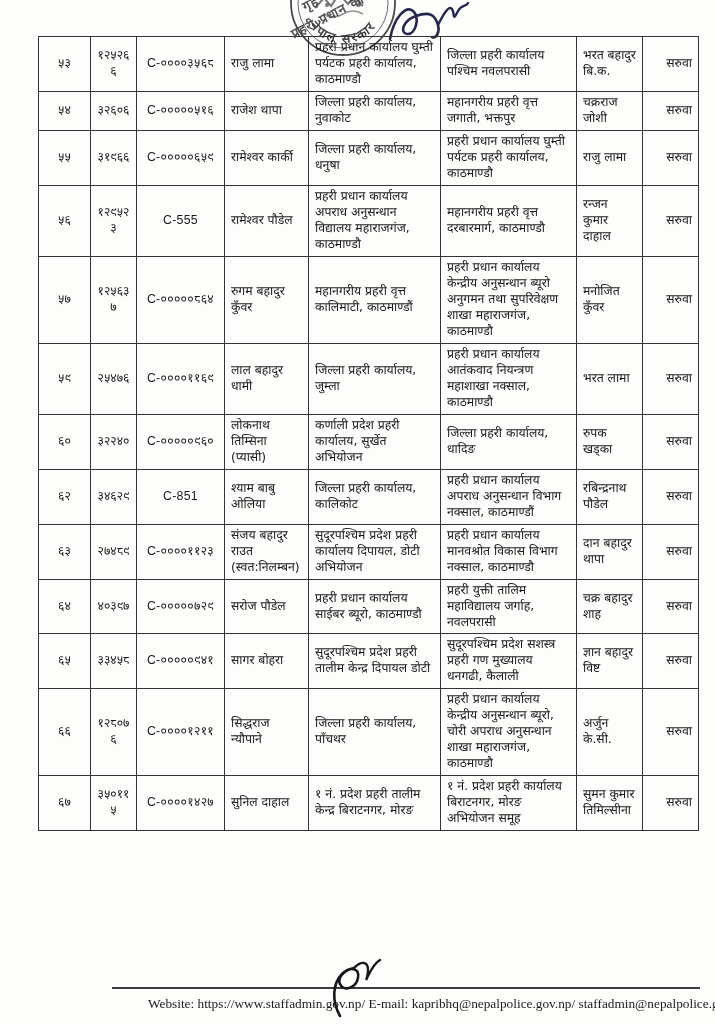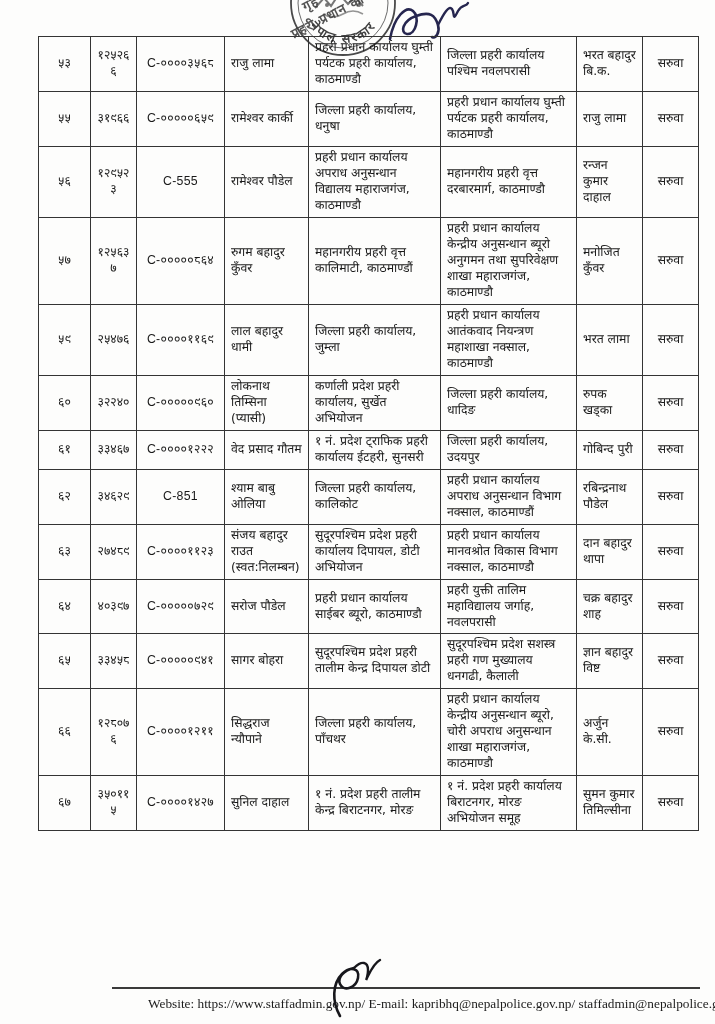--- a/index.html
+++ b/index.html
@@ -22,21 +22,21 @@
     font-size:12.3px;line-height:1.3;
     vertical-align:middle;
     word-wrap:break-word;
   }
   td.c-sn,td.c-num{text-align:center;font-size:11.3px;padding:3px 2px;}
   td.c-code{
     text-align:center;font-size:11.8px;
     font-family:Liberation Sans, sans-serif;
     letter-spacing:.3px;padding:3px 3px;
   }
-  td.c-remark{text-align:center;}
+  td.c-remark{text-align:right;}
 
   
   .seal{position:absolute;left:289px;top:0;width:108px;height:62px;overflow:visible;}
   .stamp{
     position:absolute;left:244px;top:28px;width:190px;
     transform:rotate(-27deg);transform-origin:left top;
     color:#3c3c3c;font-size:13px;font-weight:bold;line-height:1.45;
     text-align:center;opacity:.88;letter-spacing:1px;
     pointer-events:none;
   }
@@ -100,20 +100,30 @@
           <td class="c-sn">५३</td>
           <td class="c-num">१२५२६६</td>
           <td class="c-code">C-००००३५६८</td>
           <td class="c-name">राजु लामा</td>
           <td class="c-from">प्रहरी प्रधान कार्यालय घुम्ती पर्यटक प्रहरी कार्यालय, काठमाण्डौ</td>
           <td class="c-to">जिल्ला प्रहरी कार्यालय पश्चिम नवलपरासी</td>
           <td class="c-rec">भरत बहादुर बि.क.</td>
           <td class="c-remark">सरुवा</td>
         </tr>
         <tr>
+          <td class="c-sn">५४</td>
+          <td class="c-num">३२६०६</td>
+          <td class="c-code">C-०००००५१६</td>
+          <td class="c-name">राजेश थापा</td>
+          <td class="c-from">जिल्ला प्रहरी कार्यालय, नुवाकोट</td>
+          <td class="c-to">महानगरीय प्रहरी वृत्त जगाती, भक्तपुर</td>
+          <td class="c-rec">चक्रराज जोशी</td>
+          <td class="c-remark">सरुवा</td>
+        </tr>
+        <tr>
           <td class="c-sn">५५</td>
           <td class="c-num">३१९६६</td>
           <td class="c-code">C-०००००६५९</td>
           <td class="c-name">रामेश्वर कार्की</td>
           <td class="c-from">जिल्ला प्रहरी कार्यालय, धनुषा</td>
           <td class="c-to">प्रहरी प्रधान कार्यालय घुम्ती पर्यटक प्रहरी कार्यालय, काठमाण्डौ</td>
           <td class="c-rec">राजु लामा</td>
           <td class="c-remark">सरुवा</td>
         </tr>
         <tr>
@@ -147,30 +157,20 @@
           <td class="c-remark">सरुवा</td>
         </tr>
         <tr>
           <td class="c-sn">६०</td>
           <td class="c-num">३२२४०</td>
           <td class="c-code">C-०००००९६०</td>
           <td class="c-name">लोकनाथ तिम्सिना (प्यासी)</td>
           <td class="c-from">कर्णाली प्रदेश प्रहरी कार्यालय, सुर्खेत अभियोजन</td>
           <td class="c-to">जिल्ला प्रहरी कार्यालय, धादिङ</td>
           <td class="c-rec">रुपक खड्का</td>
-          <td class="c-remark">सरुवा</td>
-        </tr>
-        <tr>
-          <td class="c-sn">६१</td>
-          <td class="c-num">३३४६७</td>
-          <td class="c-code">C-००००१२२२</td>
-          <td class="c-name">वेद प्रसाद गौतम</td>
-          <td class="c-from">१ नं. प्रदेश ट्राफिक प्रहरी कार्यालय ईटहरी, सुनसरी</td>
-          <td class="c-to">जिल्ला प्रहरी कार्यालय, उदयपुर</td>
-          <td class="c-rec">गोबिन्द पुरी</td>
           <td class="c-remark">सरुवा</td>
         </tr>
         <tr>
           <td class="c-sn">६२</td>
           <td class="c-num">३४६२९</td>
           <td class="c-code">C-851</td>
           <td class="c-name">श्याम बाबु ओलिया</td>
           <td class="c-from">जिल्ला प्रहरी कार्यालय, कालिकोट</td>
           <td class="c-to">प्रहरी प्रधान कार्यालय अपराध अनुसन्धान विभाग नक्साल, काठमाण्डौं</td>
           <td class="c-rec">रबिन्द्रनाथ पौडेल</td>

